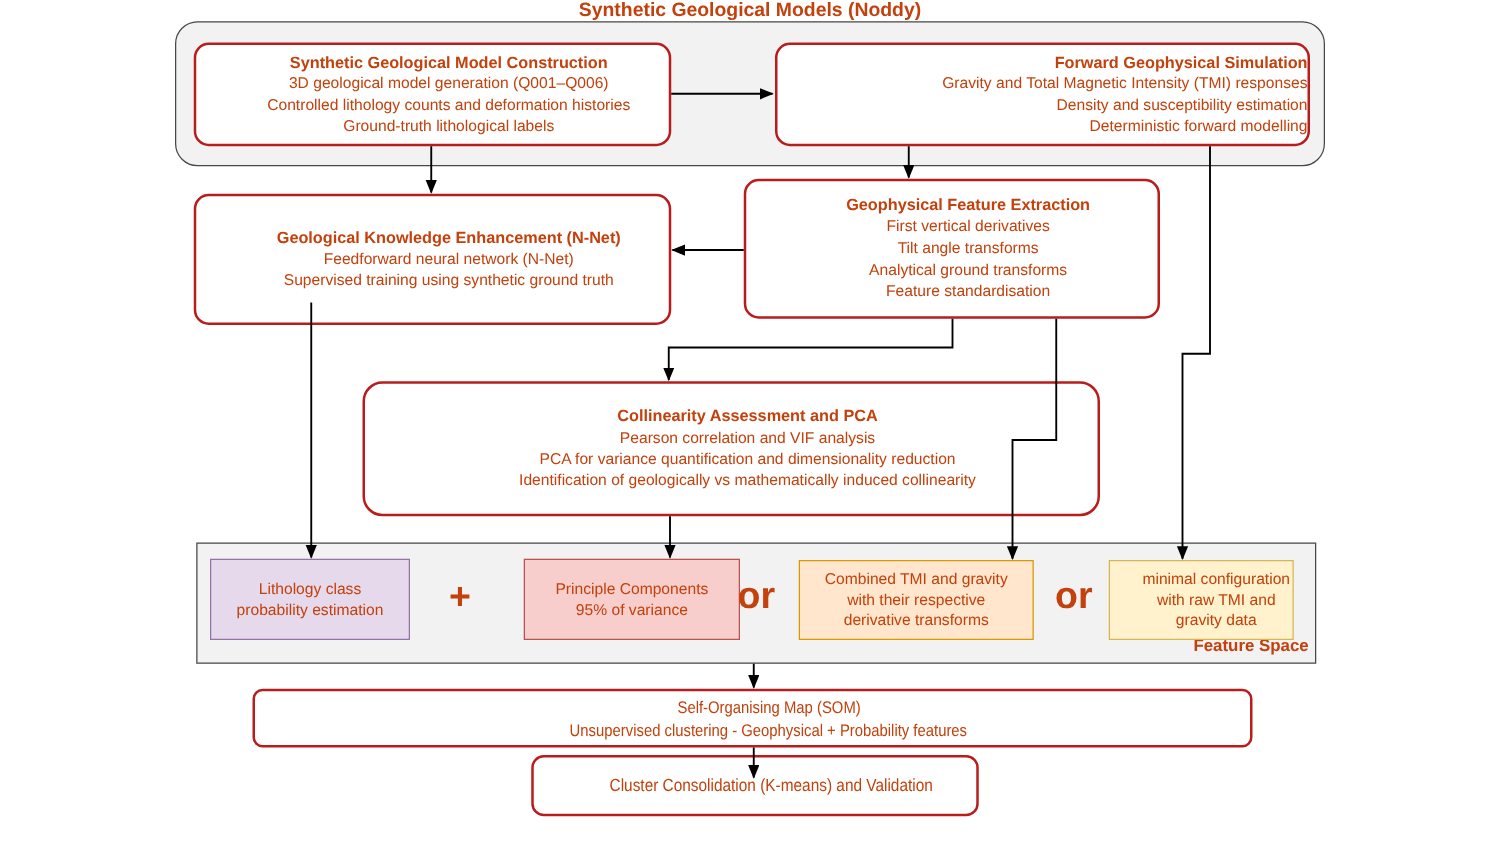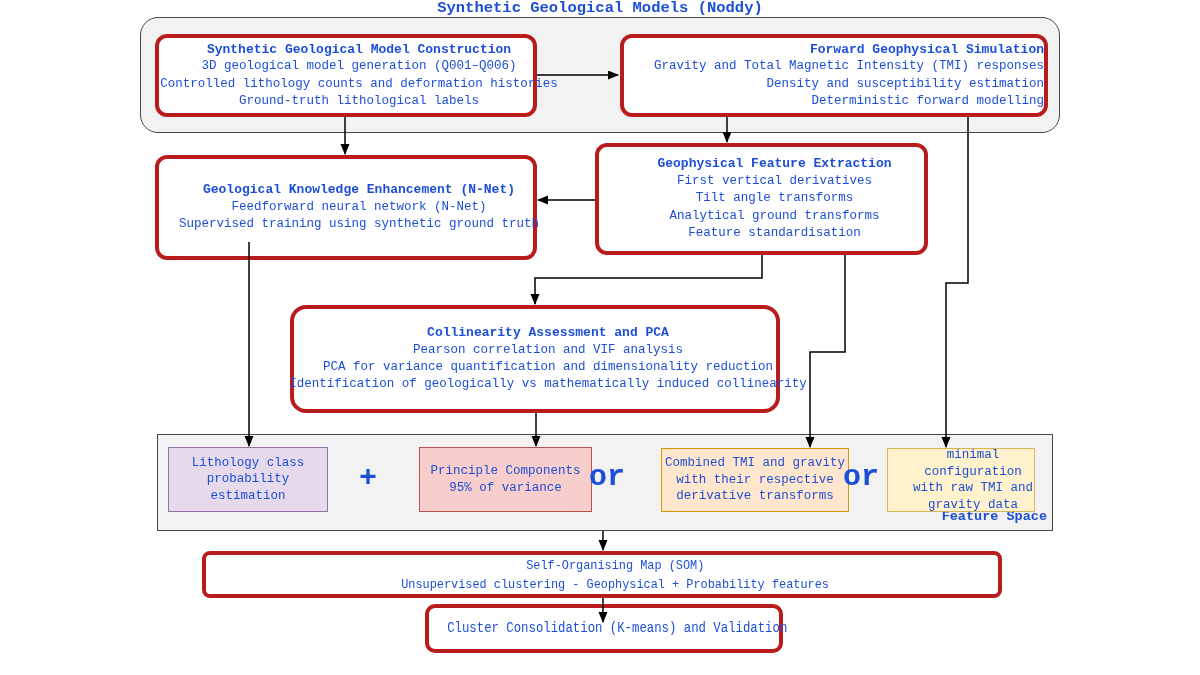--- a/index.html
+++ b/index.html
@@ -1,48 +1,48 @@
 <!DOCTYPE html>
 <html><head>
 <meta charset="utf-8">
 <style>
   html,body{margin:0;padding:0;background:#ffffff;}
   .canvas{
     position:relative;width:1200px;height:675px;background:#ffffff;overflow:hidden;
-    font-family:Liberation Mono, monospace;color:#1d4ed8;
+    font-family:Liberation Sans, sans-serif;color:#c2410c;
   }
   .connectors{position:absolute;left:0;top:0;width:1200px;height:675px;pointer-events:none;z-index:5;}
   .connectors path.conn{fill:none;stroke:#000;stroke-width:1.5px;}
   .title{position:absolute;left:0;top:0;width:1200px;text-align:center;font-weight:bold;font-size:15.5px;line-height:17px;}
   .container{position:absolute;background:#F2F2F2;border:1.4px solid #474747;box-sizing:border-box;}
   #top-container{left:140px;top:17px;width:920px;height:116px;border-radius:18px;}
   #feature-space{left:157px;top:434px;width:896px;height:97px;}
   .node{
-    position:absolute;background:#ffffff;border:4px solid #b91c1c;border-radius:12px;box-sizing:border-box;
+    position:absolute;background:#ffffff;border:2px solid #b91c1c;border-radius:12px;box-sizing:border-box;
     display:flex;flex-direction:column;align-items:center;justify-content:center;text-align:center;
     font-size:12.5px;line-height:17.4px;z-index:2;padding-left:26px;
   }
   .node .hdr{font-weight:bold;font-size:13px;white-space:nowrap;}
   .node .ln{white-space:nowrap;}
   #box-construction{left:155px;top:34px;width:382px;height:83px;}
   #box-simulation{left:620px;top:34px;width:428px;height:83px;align-items:flex-end;}
   #box-knowledge{left:155px;top:155px;width:382px;height:105px;}
   #box-extraction{left:595px;top:143px;width:333px;height:112px;}
-  #box-collinearity{left:290px;top:305px;width:490px;height:108px;border-radius:16px;}
+  #box-collinearity{left:290px;top:305px;width:590px;height:108px;border-radius:16px;}
   #box-som{left:202px;top:551px;width:800px;height:47px;border-radius:8px;font-size:13.5px;line-height:19px;}
   #box-cluster{left:425px;top:604px;width:358px;height:49px;border-radius:10px;font-size:14px;}
   .narrow{transform:scaleX(0.88);transform-origin:50% 50%;white-space:nowrap;}
   .opt{
     position:absolute;border:1.5px solid #000;box-sizing:border-box;z-index:2;
     display:flex;flex-direction:column;align-items:center;justify-content:center;text-align:center;
     font-size:12.5px;line-height:16.5px;
   }
   #opt-lithology{left:168px;top:447px;width:160px;height:65px;}
   #opt-pca{left:407px;top:447px;width:173px;height:65px;}
-  #opt-combined{left:639px;top:448px;width:188px;height:64px;margin-left:22px;}
+  #opt-combined{left:639px;top:448px;width:188px;height:64px;}
   #opt-minimal{left:887px;top:448px;width:148px;height:64px;}
   .op{position:absolute;width:32px;text-align:center;font-weight:bold;font-size:30px;line-height:30px;z-index:2;}
   #op-plus{left:352px;top:463px;}
   #op-or1{left:589px;top:462px;}
   #op-or2{left:843px;top:462px;}
   #fs-label{position:absolute;left:905px;top:509px;width:142px;text-align:right;font-weight:bold;font-size:13.5px;z-index:2;}
 </style>
 </head>
 <body>
 

